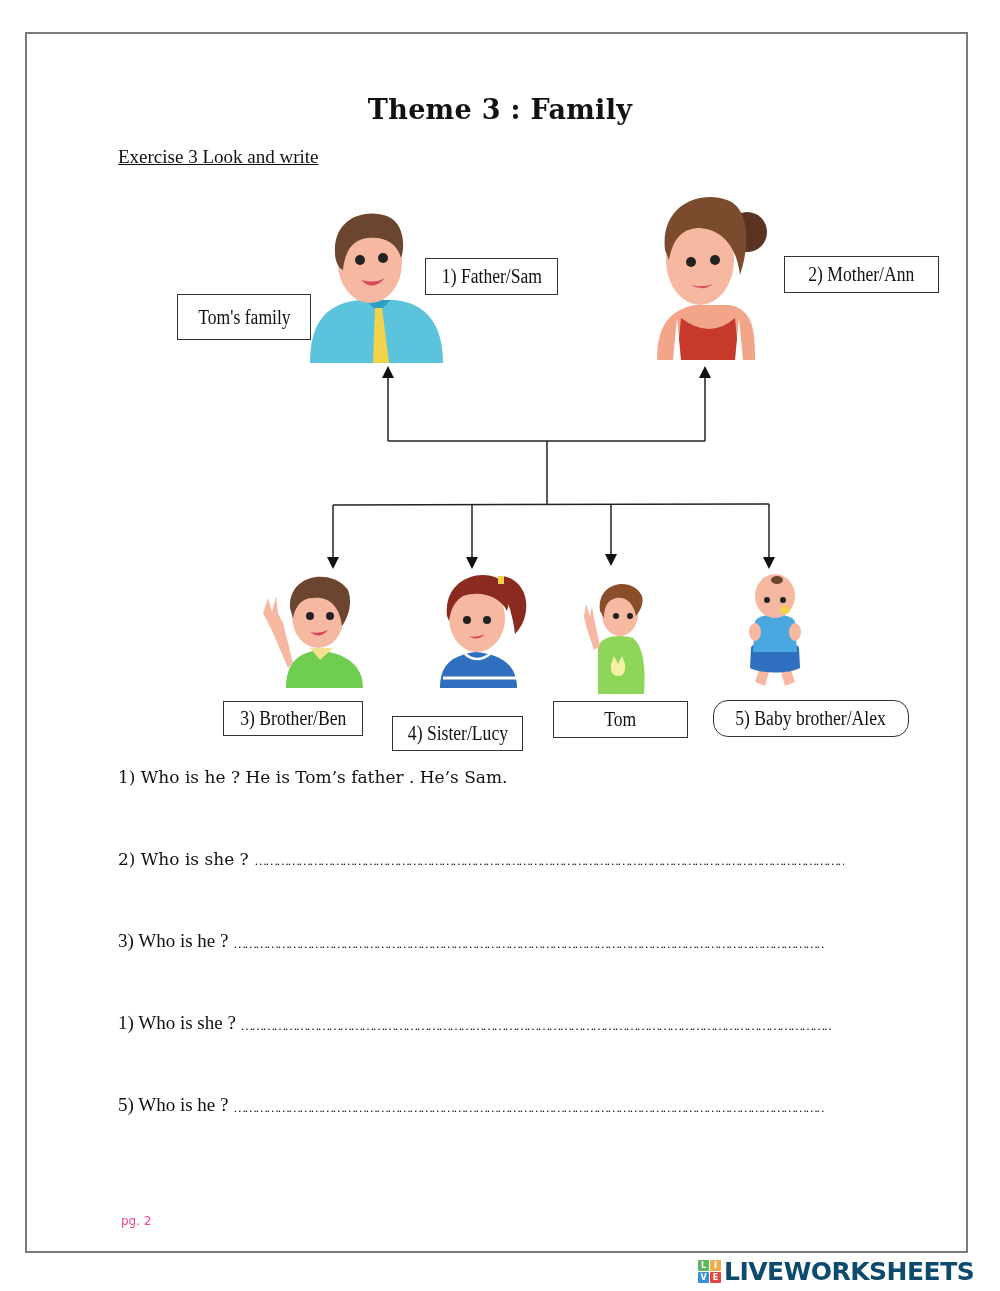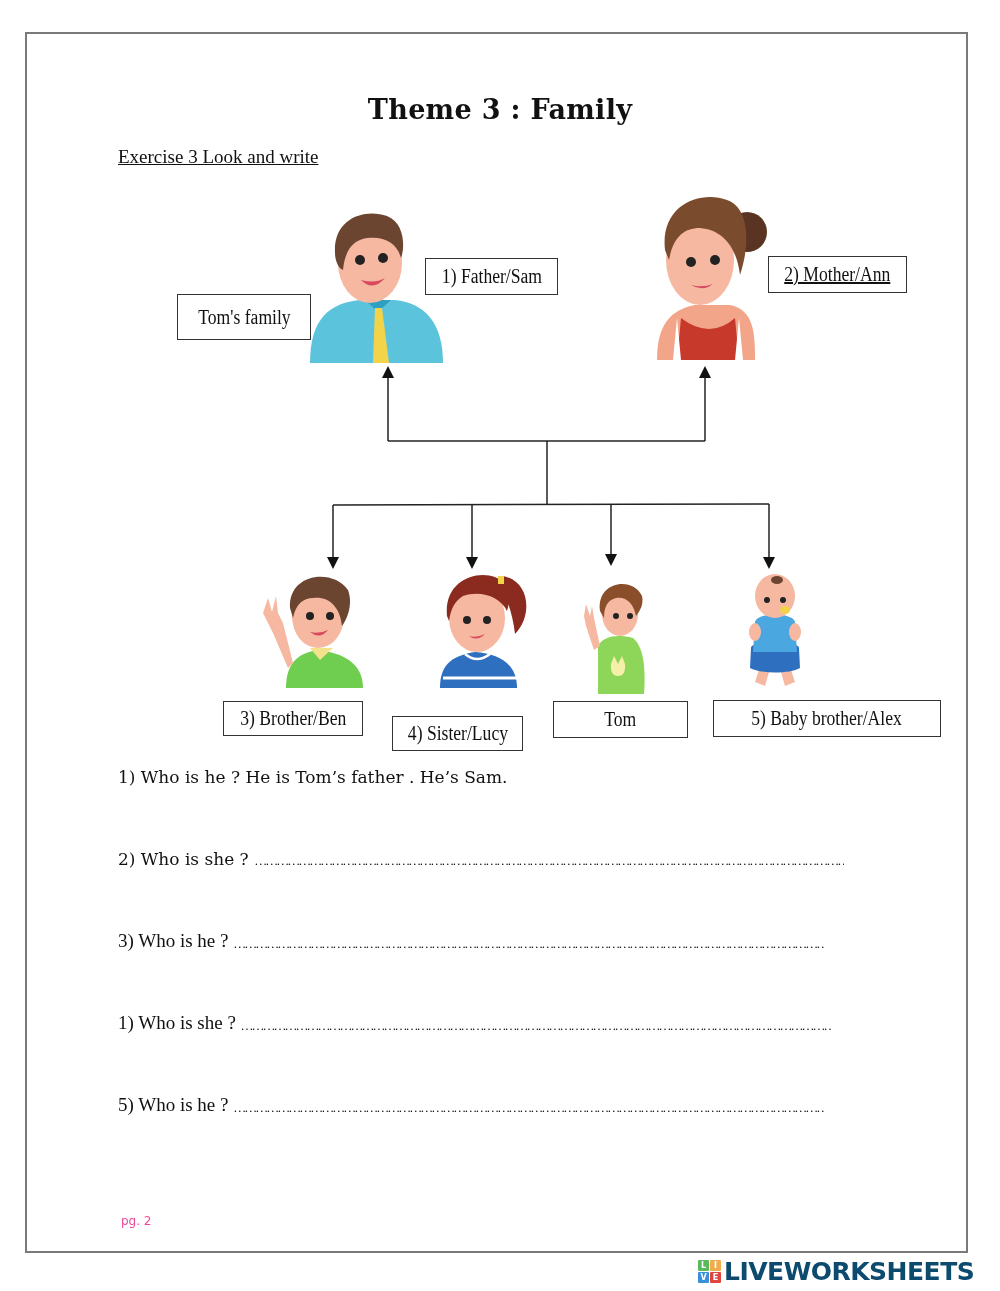--- a/index.html
+++ b/index.html
@@ -72,21 +72,21 @@
   <path d="M2,170 C2,135 15,120 40,115 L75,115 C98,120 100,140 100,170 Z" fill="#f3a58a"></path>
   <path d="M22,170 L26,128 Q55,150 80,128 L84,170 Z" fill="#c7392b"></path>
   <path d="M22,128 L18,170 L26,170 Z M84,128 L88,170 L80,170 Z" fill="#ffffff"></path>
   <circle cx="92" cy="42" r="20" fill="#5a3422"></circle>
   <ellipse cx="45" cy="70" rx="34" ry="45" fill="#f6b8a0"></ellipse>
   <path d="M10,60 C5,15 45,0 72,10 C95,18 95,55 85,85 C82,60 70,40 45,38 C28,38 18,48 14,70 Z" fill="#7a4b2d"></path>
   <circle cx="36" cy="72" r="5" fill="#222"></circle>
     <circle cx="60" cy="70" r="5" fill="#222"></circle>
   <path d="M36,95 Q48,102 58,94 Q48,98 36,95 Z" fill="#d9485f"></path>
 </svg>
-<div class="label-box" style="left:768px;top:256px;width:139px;height:37px;text-decoration:underline;">
+<div class="label-box" style="left:784px;top:256px;width:155px;height:37px;">
   <span>2) Mother/Ann</span>
 </div>
 
 <svg class="figure" style="left:258px;top:568px;width:110px;height:120px;" viewBox="0 0 110 120">
   <path d="M28,120 C28,95 40,85 60,82 C85,85 105,95 105,120 Z" fill="#6fcd4f"></path>
   <path d="M52,80 L62,92 L75,80 Z" fill="#f2e28c"></path>
   <path d="M5,45 L10,30 L14,44 L18,28 L20,45 L25,55 L35,95 L30,100 L15,65 Z" fill="#f6b8a0"></path>
   <ellipse cx="60" cy="48" rx="26" ry="32" fill="#f6b8a0"></ellipse>
   <path d="M32,40 C30,5 75,0 90,22 C95,35 90,50 84,58 C82,38 70,28 55,30 C45,30 38,36 35,50 Z" fill="#6b4530"></path>
   <circle cx="52" cy="48" r="4" fill="#222"></circle>
@@ -131,21 +131,21 @@
   <path d="M6,78 C6,70 54,70 54,78 L55,98 C45,104 15,104 5,98 Z" fill="#2f6fbf"></path>
   <path d="M10,52 C12,42 48,42 50,52 L52,82 L8,82 Z" fill="#4ba7e0"></path>
   <ellipse cx="10" cy="62" rx="6" ry="9" fill="#f6b8a0"></ellipse>
   <ellipse cx="50" cy="62" rx="6" ry="9" fill="#f6b8a0"></ellipse>
   <ellipse cx="30" cy="26" rx="20" ry="22" fill="#f6b8a0"></ellipse>
   <ellipse cx="32" cy="10" rx="6" ry="4" fill="#6b4530"></ellipse>
   <circle cx="22" cy="30" r="3" fill="#222"></circle>
     <circle cx="38" cy="30" r="3" fill="#222"></circle>
   <ellipse cx="40" cy="40" rx="5" ry="4" fill="#f3d34a"></ellipse>
 </svg>
-<div class="label-box" style="left:713px;top:700px;width:228px;height:37px;">
+<div class="label-box" style="left:713px;top:700px;width:196px;height:37px;border-radius:15px;">
   <span>5) Baby brother/Alex</span>
 </div>
 
 <div class="question" style="top:767px;">
   <span>1) Who is he ? He is Tom’s father . He’s  Sam.</span>
 </div>
 
 <div class="question" style="top:849px;">
   <span>2) Who is she ?</span>
   <span class="q-blank" style="display:inline-block;width:590px;overflow:hidden;vertical-align:bottom;font-size:13px;letter-spacing:-2px;">……………………………………………………………………………………………………………………………………………………………………………………………………………………</span>

